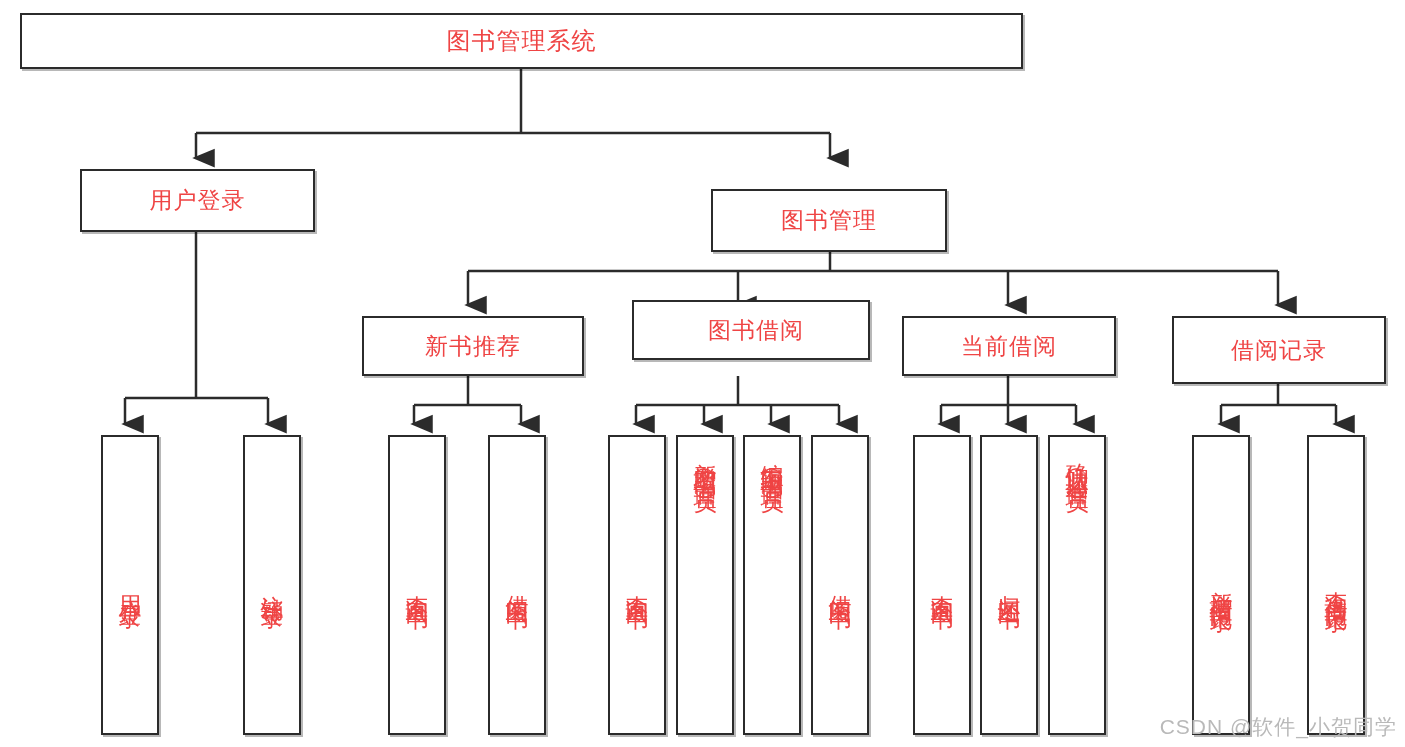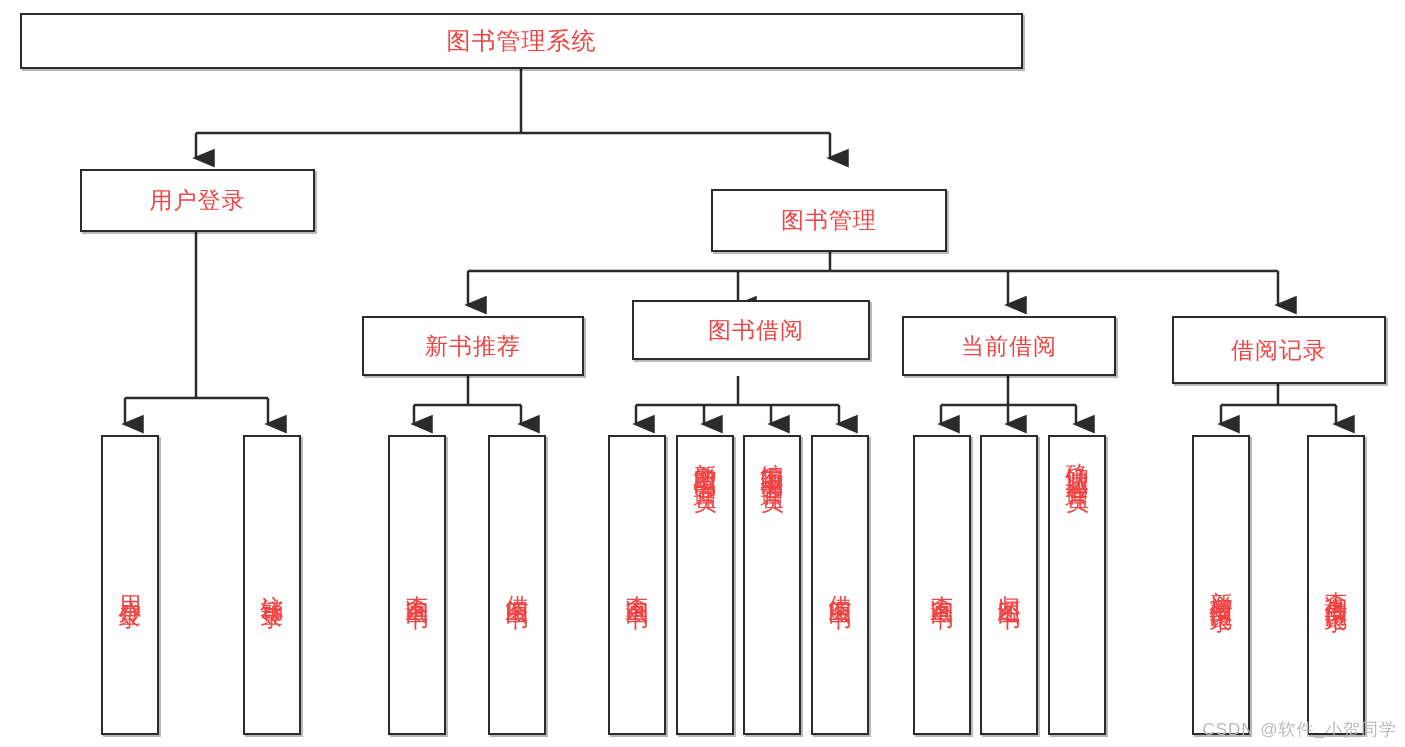--- a/index.html
+++ b/index.html
@@ -56,21 +56,21 @@
     left: 0;
     top: 0;
     width: 1405px;
     height: 747px;
     pointer-events: none;
   }
   .watermark {
     position: absolute;
     right: 8px;
     bottom: 6px;
-    font-size: 17px;
+    font-size: 21px;
     color: #b9b9b9;
     letter-spacing: 1px;
     white-space: nowrap;
   }
 </style>
 </head>
 <body>
 
 <div id="canvas">
 

